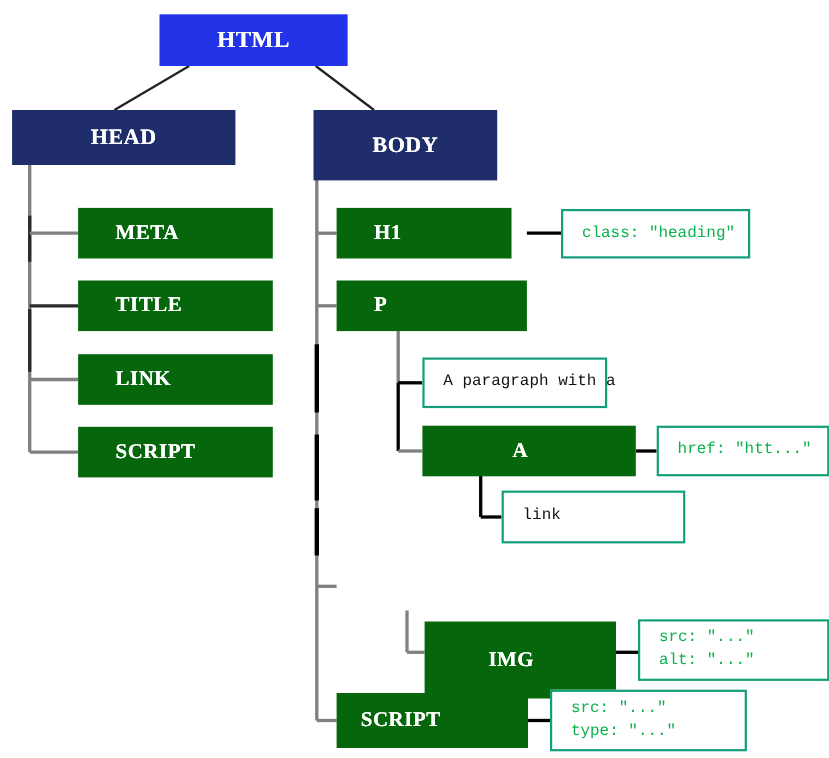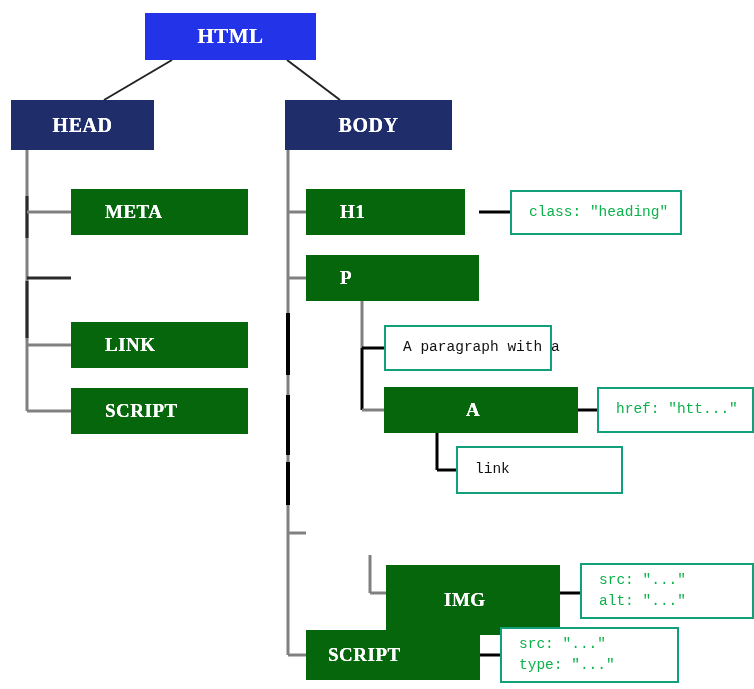--- a/index.html
+++ b/index.html
@@ -115,29 +115,32 @@
 
     <line x1="560" y1="593" x2="580" y2="593" stroke="#000000" stroke-width="3"></line>
 
     <line x1="480" y1="655" x2="500" y2="655" stroke="#000000" stroke-width="3"></line>
   </svg>
 
   <div class="node node-root" style="left:145px; top:13px; width:171px; height:47px;">
     <span>HTML</span>
   </div>
 
-  <div class="node node-section" style="left:11px; top:100px; width:143px; height:50px;">
+  <div class="node node-section" style="left:11px; top:100px; width:203px; height:50px;">
     <span>HEAD</span>
   </div>
-  <div class="node node-section" style="left:285px; top:100px; width:167px; height:50px;">
+  <div class="node node-section" style="left:285px; top:100px; width:167px; height:64px;">
     <span>BODY</span>
   </div>
 
   <div class="node node-el" style="left:71px; top:189px; width:177px; height:46px;">
     <span>META</span>
+  </div>
+  <div class="node node-el" style="left:71px; top:255px; width:177px; height:46px;">
+    <span>TITLE</span>
   </div>
   <div class="node node-el" style="left:71px; top:322px; width:177px; height:46px;">
     <span>LINK</span>
   </div>
   <div class="node node-el" style="left:71px; top:388px; width:177px; height:46px;">
     <span>SCRIPT</span>
   </div>
 
   <div class="node node-el" style="left:306px; top:189px; width:159px; height:46px;">
     <span>H1</span>

